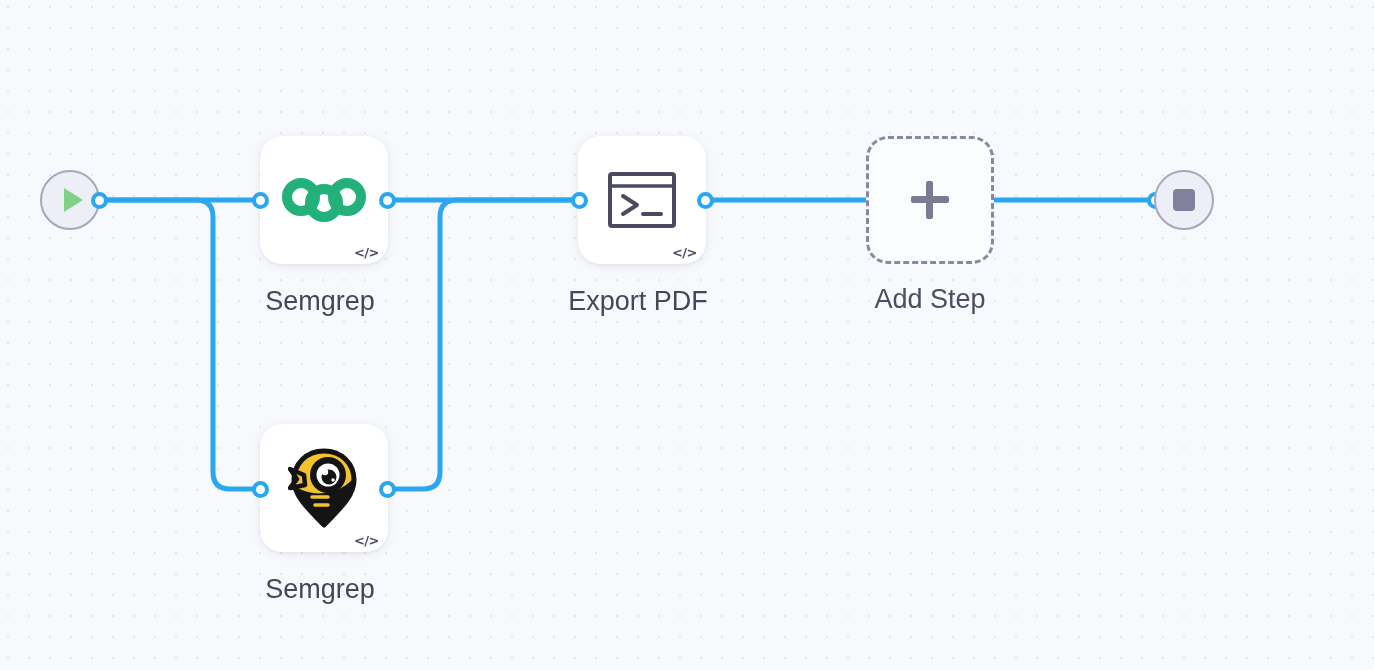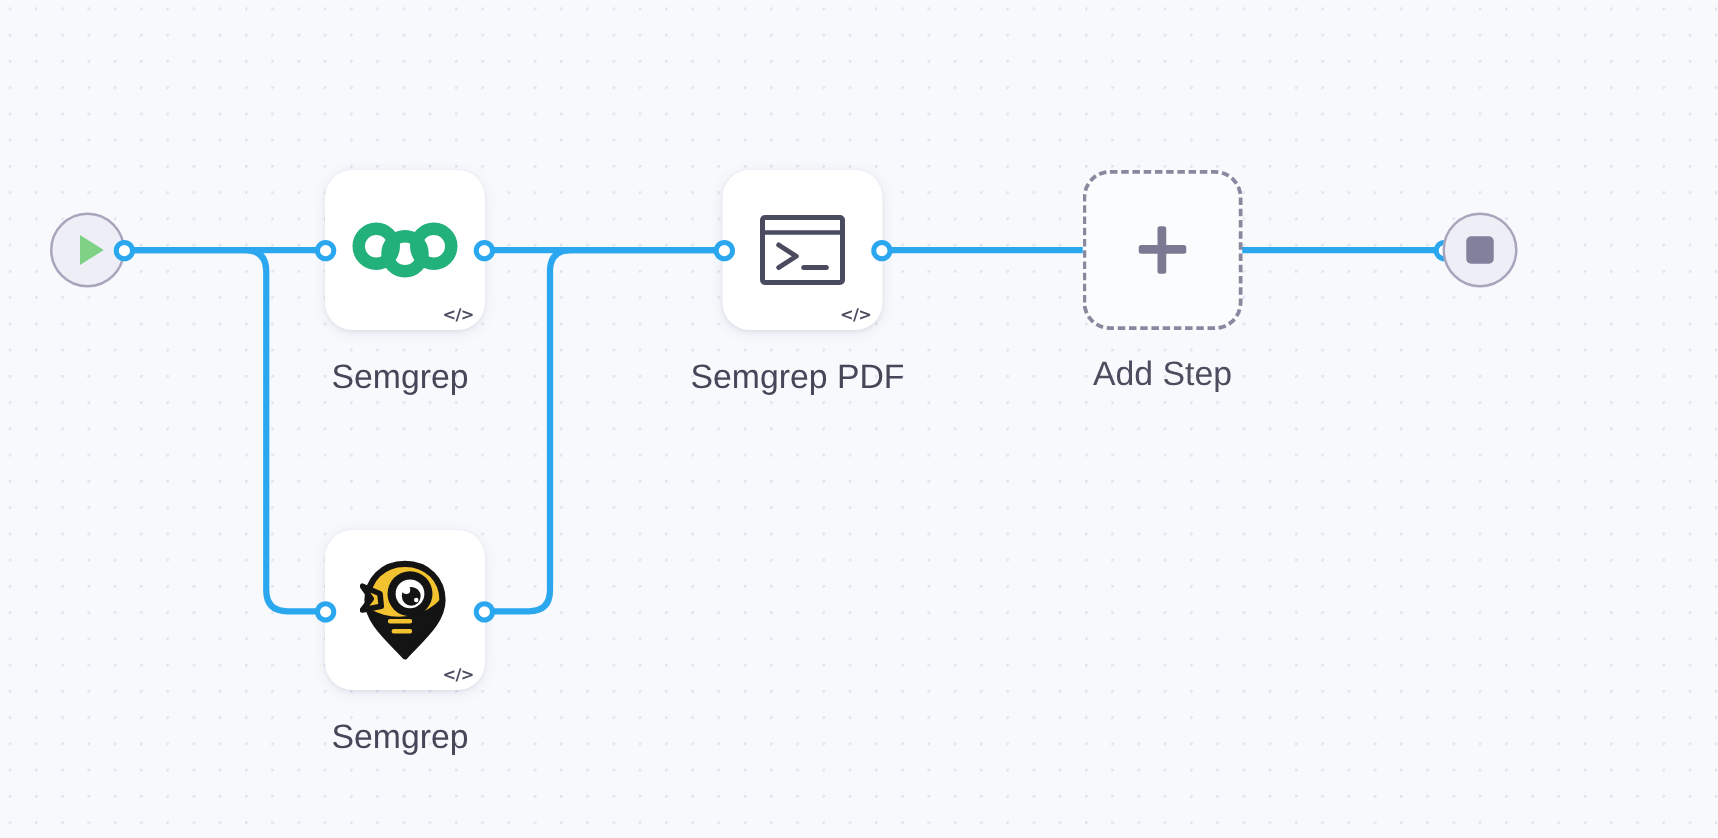--- a/index.html
+++ b/index.html
@@ -228,21 +228,21 @@
         <rect x="3" y="3" width="64" height="52" rx="2" fill="#ffffff" stroke="#4a4b5f" stroke-width="4"></rect>
         <line x1="3" y1="15" x2="67" y2="15" stroke="#4a4b5f" stroke-width="3.5"></line>
         <path d="M16 25 L30 34 L16 43" fill="none" stroke="#4a4b5f" stroke-width="4" stroke-linecap="round" stroke-linejoin="round"></path>
         <line x1="36" y1="43" x2="54" y2="43" stroke="#4a4b5f" stroke-width="4" stroke-linecap="round"></line>
       </svg>
       <span class="code-badge">&lt;/&gt;</span>
     </div>
   </div>
   <div class="port" style="left:571px; top:192px;"></div>
   <div class="port" style="left:697px; top:192px;"></div>
-  <div class="node-label" style="left:528px; top:288px; width:220px;">Semgrep PDF</div>
+  <div class="node-label" style="left:528px; top:288px; width:220px;">Export PDF</div>
 
   <div class="node" style="left:866px; top:136px;">
     <div class="card-dashed">
       <div class="plus"></div>
     </div>
   </div>
   <div class="node-label muted" style="left:830px; top:286px; width:200px;">Add Step</div>
 
   <div class="port" style="left:1147px; top:192px;"></div>
   <div class="node" style="left:1154px; top:170px;">

